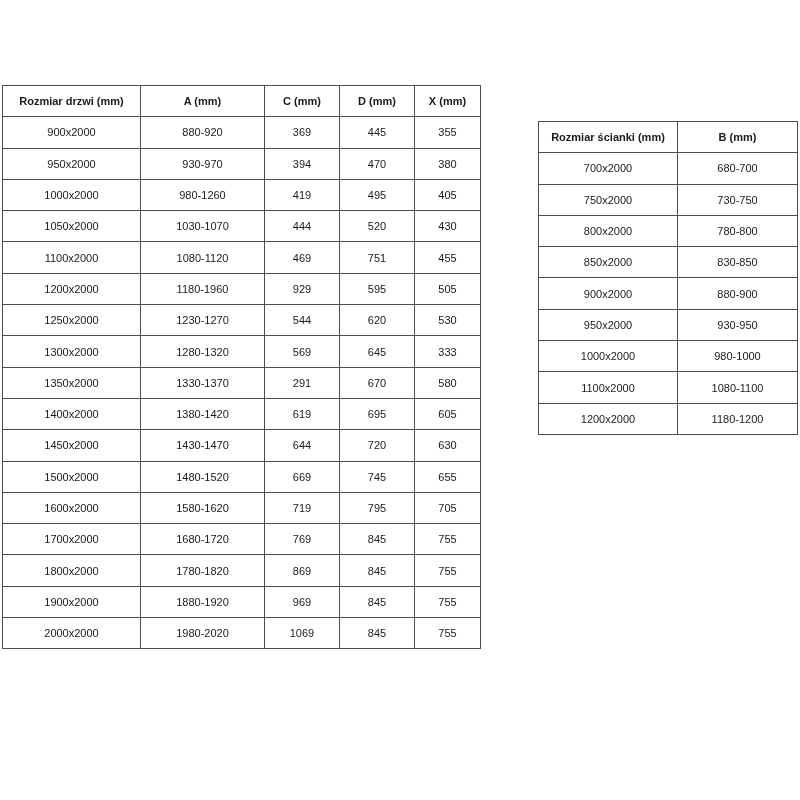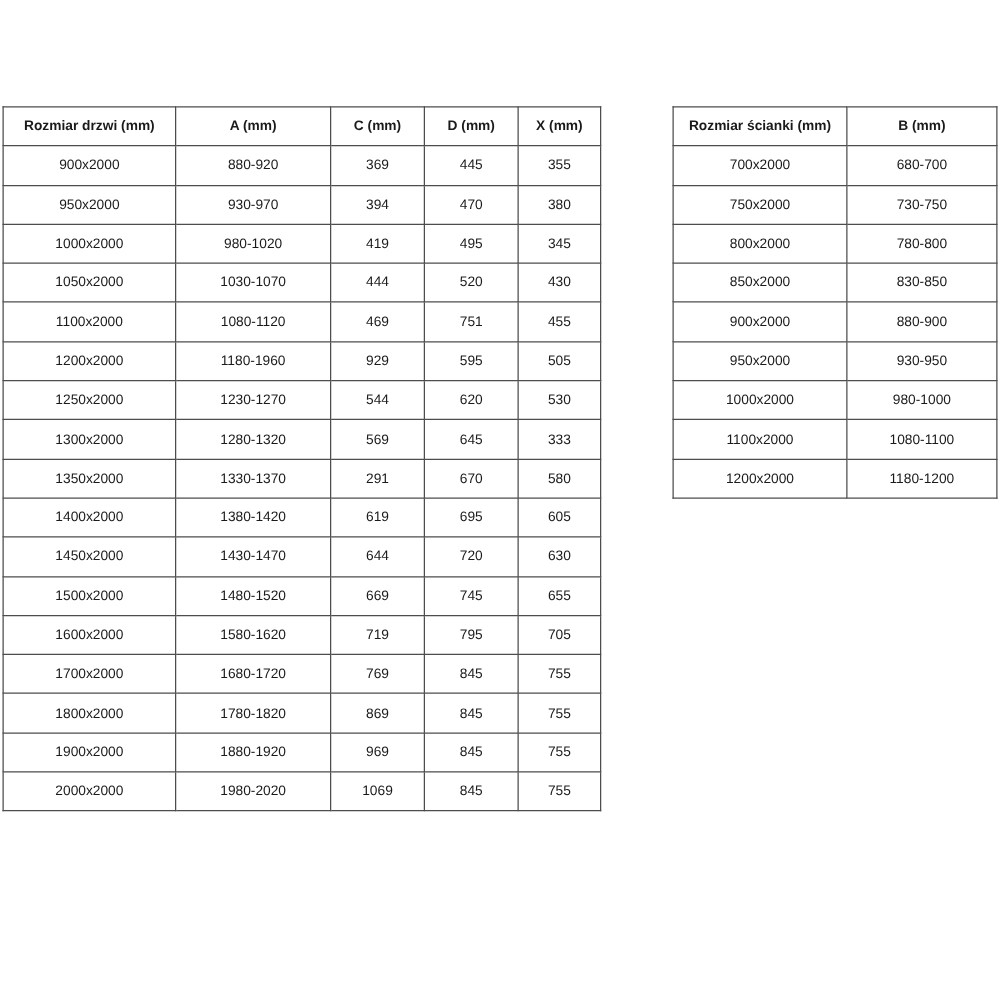--- a/index.html
+++ b/index.html
@@ -39,20 +39,21 @@
   table.spec th {
     font-weight: bold;
   }
   #doors-table {
     left: 2px;
     width: 478px;
   }
   #walls-table {
     left: 538px;
     width: 259px;
+    margin-top: 36px;
   }
 </style>
 </head>
 <body>
 
 <div class="page">
 
   <table class="spec" id="doors-table">
     <colgroup>
       <col style="width: 138px">
@@ -80,24 +81,24 @@
         </tr>
         <tr>
           <td>950x2000</td>
           <td>930-970</td>
           <td>394</td>
           <td>470</td>
           <td>380</td>
         </tr>
         <tr>
           <td>1000x2000</td>
-          <td>980-1020</td>
+          <td>980-1260</td>
           <td>419</td>
           <td>495</td>
-          <td>345</td>
+          <td>405</td>
         </tr>
         <tr>
           <td>1050x2000</td>
           <td>1030-1070</td>
           <td>444</td>
           <td>520</td>
           <td>430</td>
         </tr>
         <tr>
           <td>1100x2000</td>

